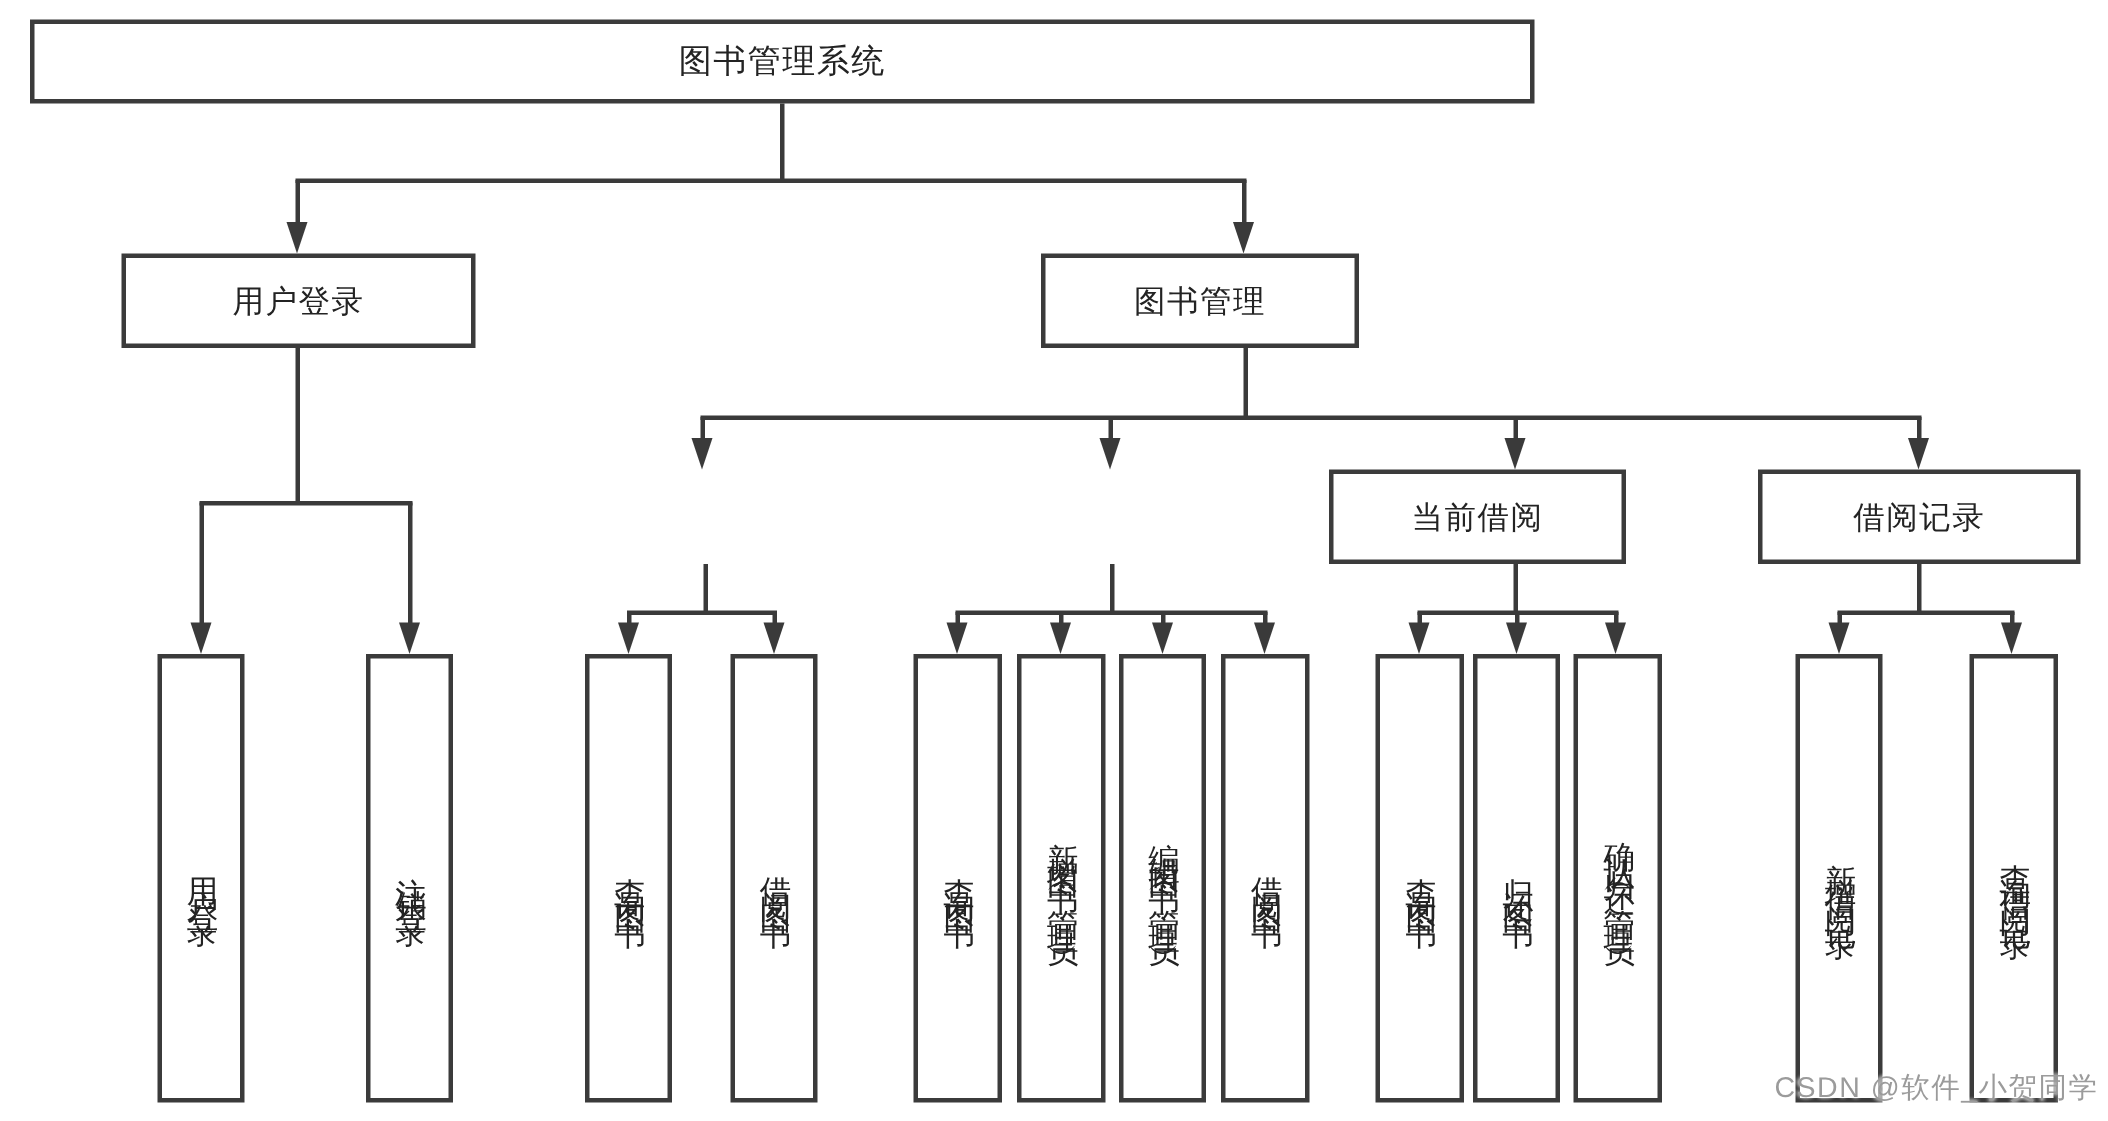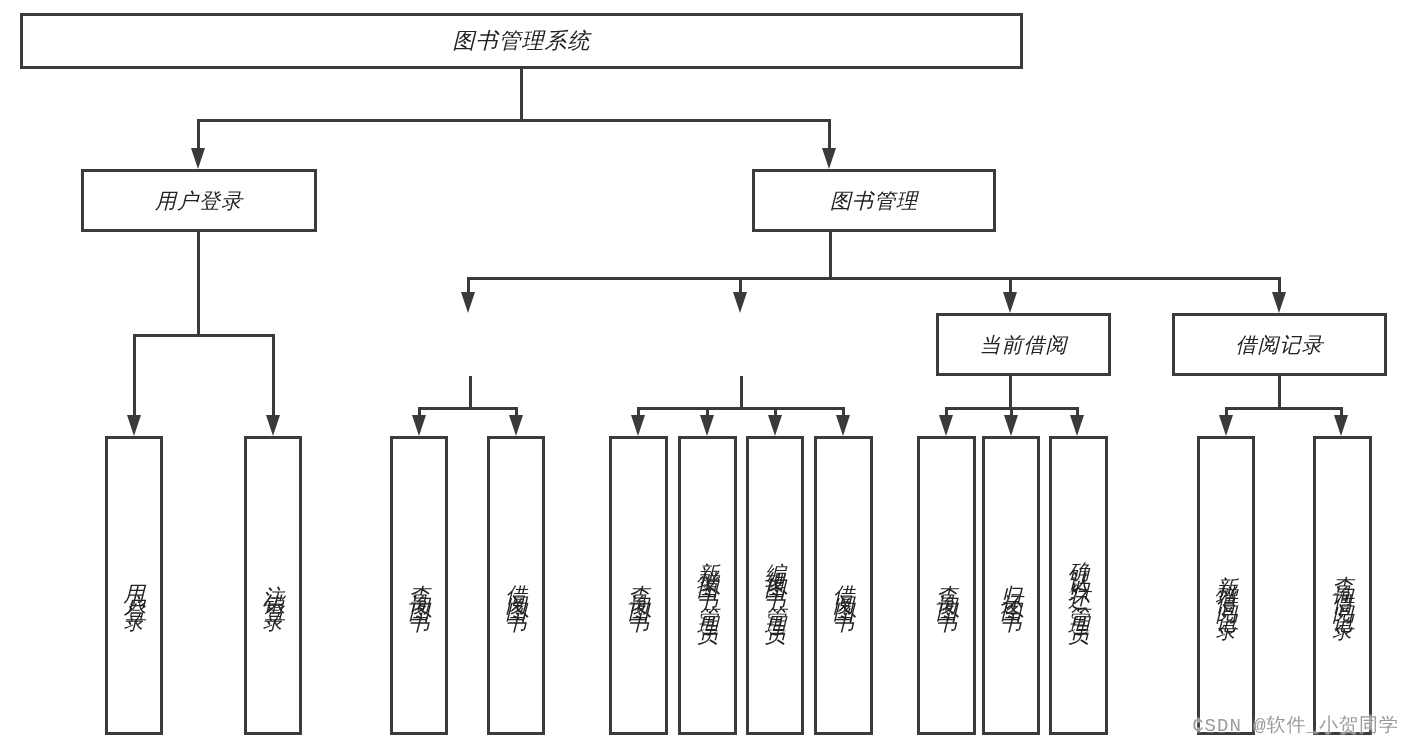--- a/index.html
+++ b/index.html
@@ -18,21 +18,20 @@
     background: #ffffff;
     display: flex;
     align-items: center;
     justify-content: center;
   }
   .box .lbl {
     color: #232323;
     font-size: 21px;
     letter-spacing: 1px;
     white-space: nowrap;
-    font-style: italic;
   }
   .root .lbl { font-size: 22px; }
   .vbox .lbl {
     writing-mode: vertical-rl;
     text-orientation: mixed;
     letter-spacing: 9px;
     font-size: 21px;
   }
   .vline { position: absolute; width: 3px; background: #3a3a3a; }
   .hline { position: absolute; height: 3px; background: #3a3a3a; }
@@ -45,21 +44,20 @@
   }
   .watermark {
     position: absolute;
     top: 712px;
     right: 6px;
     font-size: 19px;
     color: #9b9b9b;
     text-shadow: 0 0 3px #ffffff, 0 0 3px #ffffff;
     letter-spacing: 1px;
     white-space: nowrap;
-    font-family: Liberation Mono, monospace;
   }
 </style>
 </head>
 <body>
 
 <div id="canvas">
 
   <div class="box root" style="left:20px;top:13px;width:1003px;height:56px">
     <span class="lbl">图书管理系统</span>
   </div>
@@ -67,21 +65,21 @@
   <div class="vline" style="left:520px;top:69px;height:52px"></div>
   <div class="hline" style="left:197px;top:119px;width:634px"></div>
   <div class="vline" style="left:197px;top:120px;height:30px"></div>
   <div class="vline" style="left:828px;top:120px;height:30px"></div>
   <div class="arrow" style="left:191px;top:148px"></div>
   <div class="arrow" style="left:822px;top:148px"></div>
 
   <div class="box" style="left:81px;top:169px;width:236px;height:63px">
     <span class="lbl">用户登录</span>
   </div>
-  <div class="box" style="left:752px;top:169px;width:244px;height:63px">
+  <div class="box" style="left:694px;top:169px;width:212px;height:63px">
     <span class="lbl">图书管理</span>
   </div>
 
   <div class="vline" style="left:197px;top:232px;height:104px"></div>
   <div class="hline" style="left:133px;top:334px;width:142px"></div>
   <div class="vline" style="left:133px;top:335px;height:82px"></div>
   <div class="vline" style="left:272px;top:335px;height:82px"></div>
   <div class="arrow" style="left:127px;top:415px"></div>
   <div class="arrow" style="left:266px;top:415px"></div>
 
@@ -89,21 +87,21 @@
   <div class="hline" style="left:467px;top:277px;width:814px"></div>
   <div class="vline" style="left:467px;top:278px;height:16px"></div>
   <div class="vline" style="left:739px;top:278px;height:16px"></div>
   <div class="vline" style="left:1009px;top:278px;height:16px"></div>
   <div class="vline" style="left:1278px;top:278px;height:16px"></div>
   <div class="arrow" style="left:461px;top:292px"></div>
   <div class="arrow" style="left:733px;top:292px"></div>
   <div class="arrow" style="left:1003px;top:292px"></div>
   <div class="arrow" style="left:1272px;top:292px"></div>
 
-  <div class="box" style="left:936px;top:313px;width:175px;height:63px">
+  <div class="box" style="left:886px;top:313px;width:198px;height:63px">
     <span class="lbl">当前借阅</span>
   </div>
   <div class="box" style="left:1172px;top:313px;width:215px;height:63px">
     <span class="lbl">借阅记录</span>
   </div>
 
   <div class="vline" style="left:469px;top:376px;height:33px"></div>
   <div class="hline" style="left:418px;top:407px;width:100px"></div>
   <div class="vline" style="left:418px;top:408px;height:9px"></div>
   <div class="vline" style="left:515px;top:408px;height:9px"></div>

